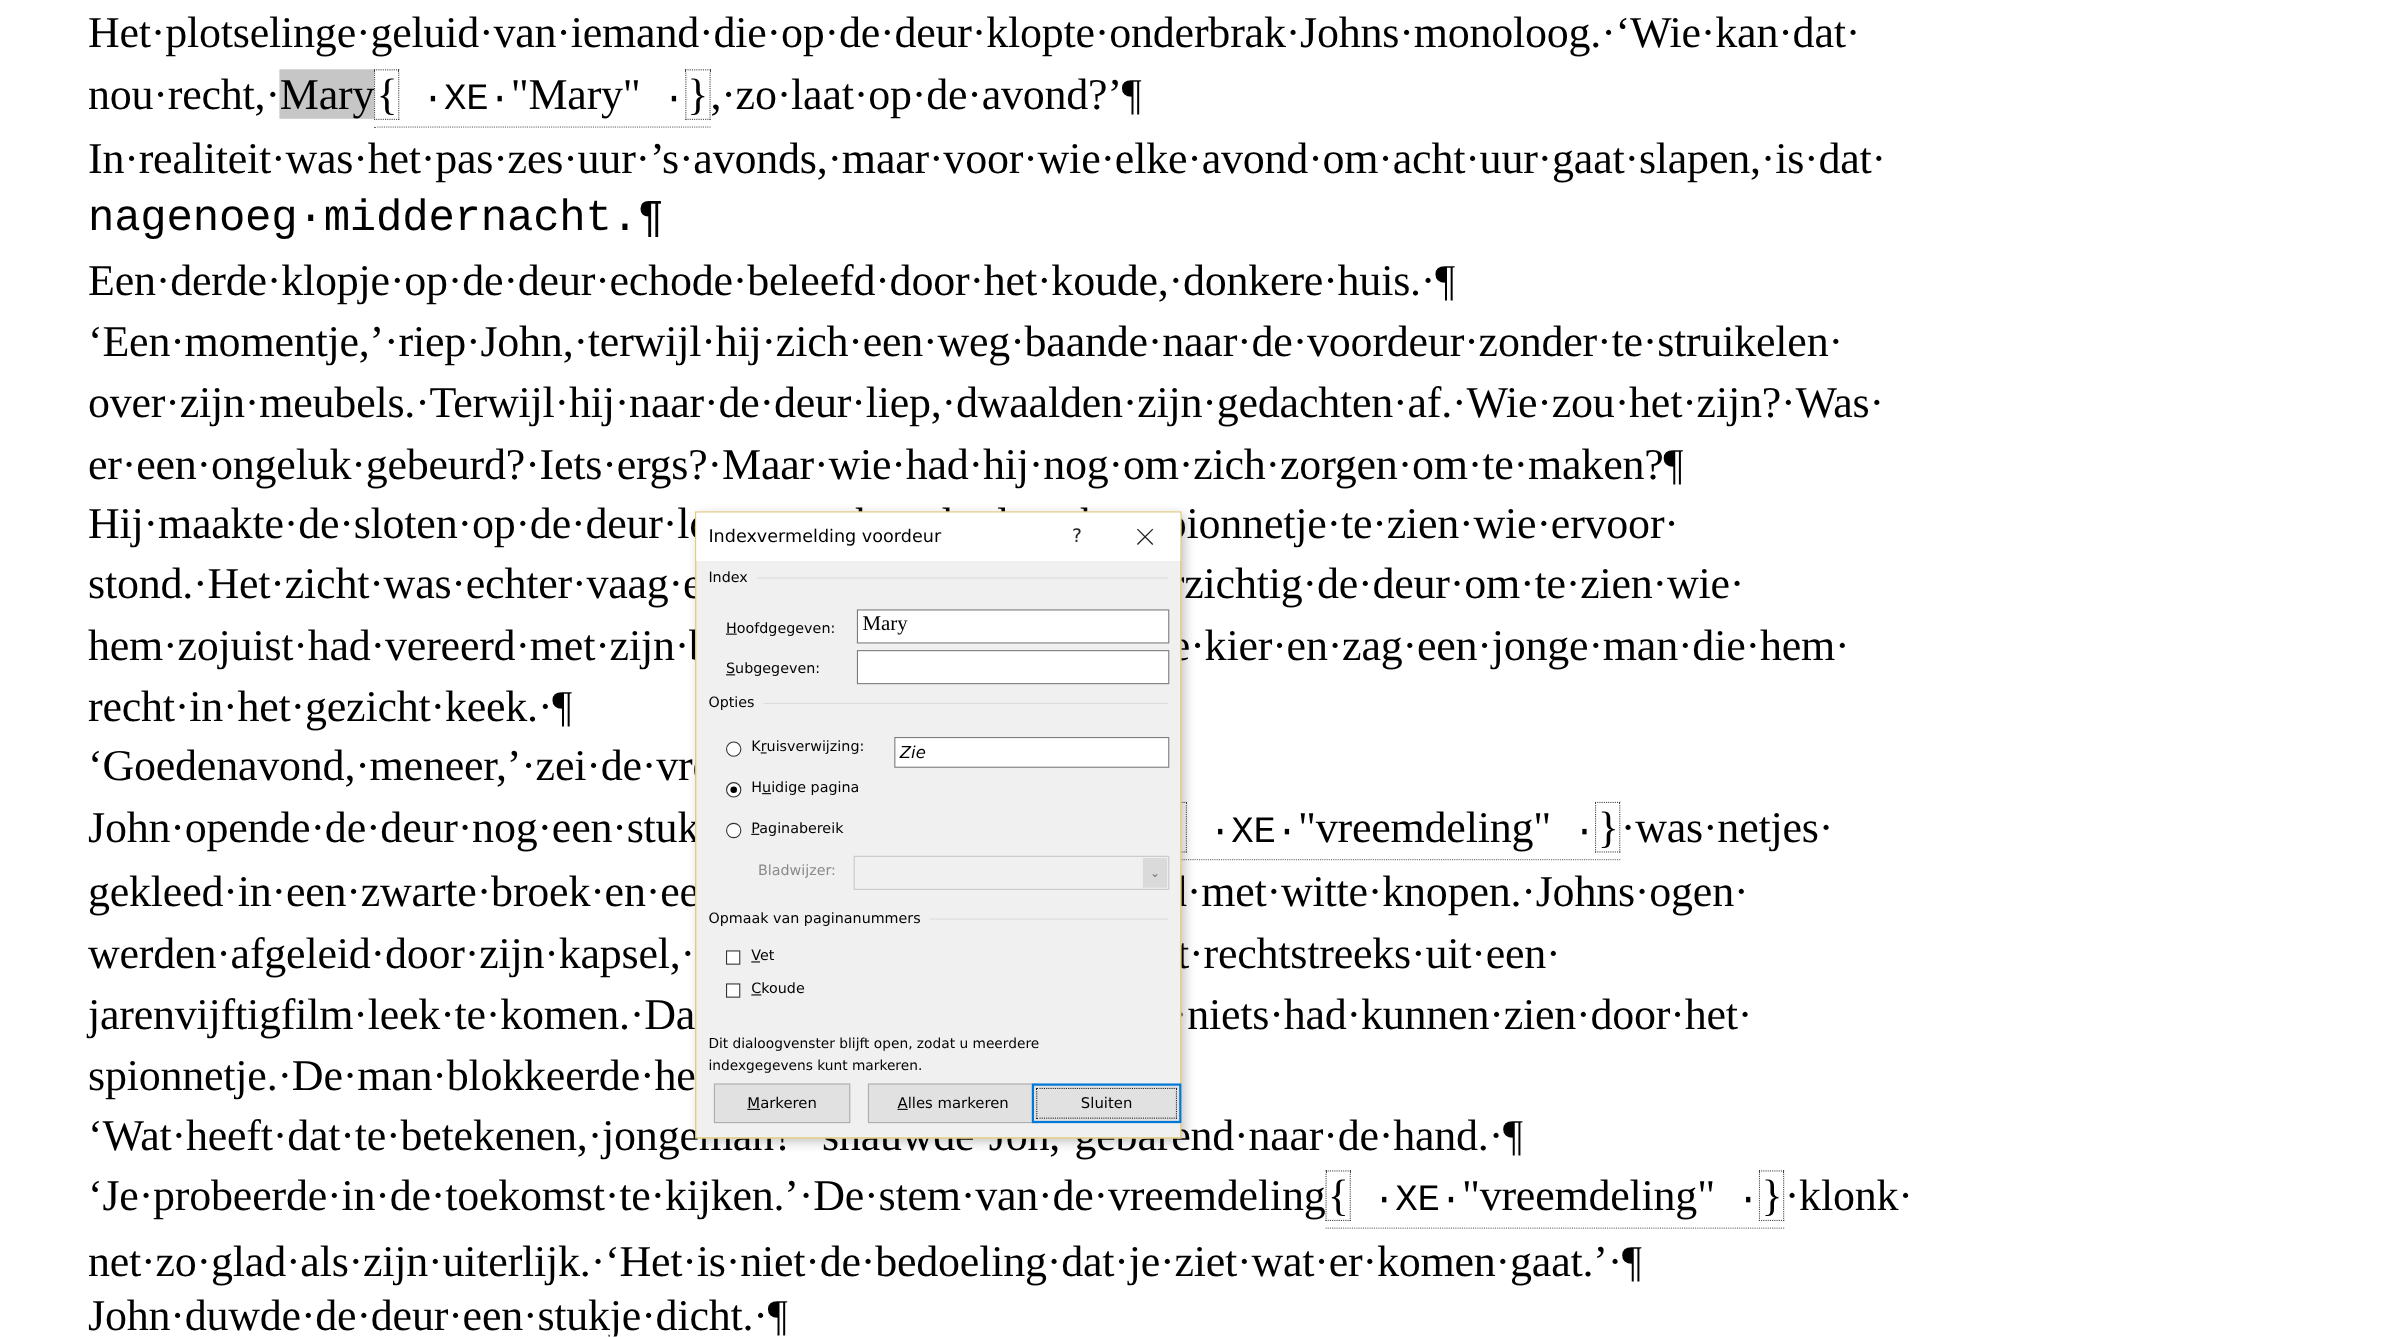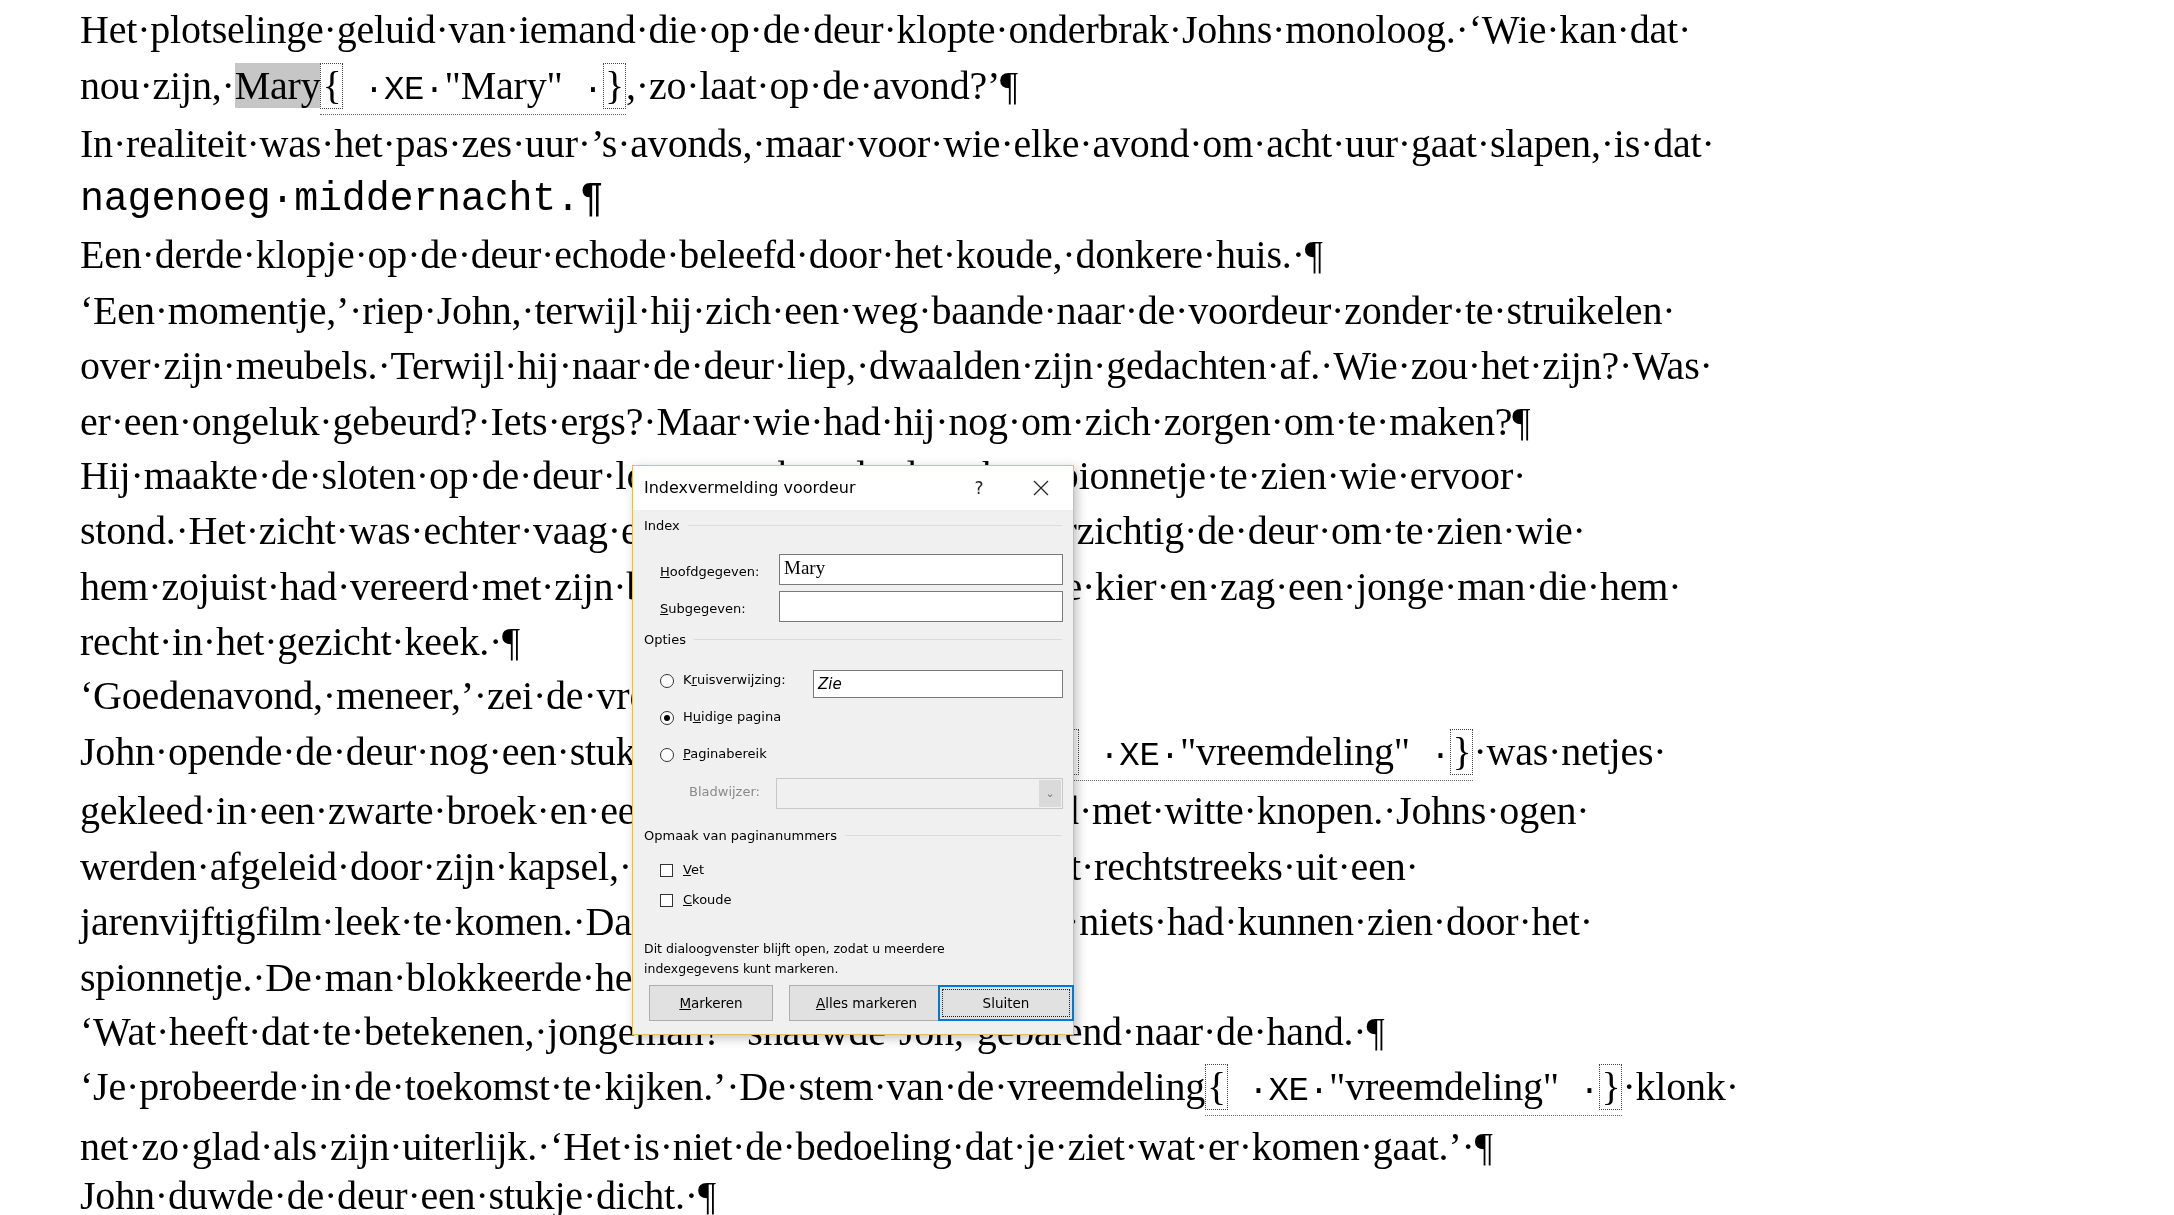--- a/index.html
+++ b/index.html
@@ -49,21 +49,21 @@
     box-sizing:border-box; font-size:13.5px; text-align:center; line-height:34px;
   }
   .btn.default { border:2px solid #0078d7; line-height:32px; }
   .btn.default .focus { position:absolute; left:2px; top:2px; right:2px; bottom:2px; border:1px dotted #222; }
 </style>
 </head>
 <body>
 
 <div class="doc" id="doc">
     <div class="line" style="top: 2px;"><span>Het·plotselinge·geluid·van·iemand·die·op·de·deur·klopte·onderbrak·Johns·monoloog.·‘Wie·kan·dat·</span></div>
-    <div class="line" style="top: 58px;"><span>nou·zijn,·</span><span class="hl">Mary</span><span class="fld"><span class="brace">{</span><span class="mono"> ·XE·</span><span>"Mary"</span><span class="mono"> ·</span><span class="brace">}</span></span><span>,·zo·laat·op·de·avond?’¶</span></div>
+    <div class="line" style="top: 58px;"><span>nou·recht,·</span><span class="hl">Mary</span><span class="fld"><span class="brace">{</span><span class="mono"> ·XE·</span><span>"Mary"</span><span class="mono"> ·</span><span class="brace">}</span></span><span>,·zo·laat·op·de·avond?’¶</span></div>
     <div class="line" style="top: 116px;"><span>In·realiteit·was·het·pas·zes·uur·’s·avonds,·maar·voor·wie·elke·avond·om·acht·uur·gaat·slapen,·is·dat·</span></div>
     <div class="line" style="top: 172px; font-family: Liberation Mono, monospace;"><span>nagenoeg·middernacht.¶</span></div>
     <div class="line" style="top: 227px;"><span>Een·derde·klopje·op·de·deur·echode·beleefd·door·het·koude,·donkere·huis.·¶</span></div>
     <div class="line" style="top: 283px;"><span>‘Een·momentje,’·riep·John,·terwijl·hij·zich·een·weg·baande·naar·de·voordeur·zonder·te·struikelen·</span></div>
     <div class="line" style="top: 338px;"><span>over·zijn·meubels.·Terwijl·hij·naar·de·deur·liep,·dwaalden·zijn·gedachten·af.·Wie·zou·het·zijn?·Was·</span></div>
     <div class="line" style="top: 394px;"><span>er·een·ongeluk·gebeurd?·Iets·ergs?·Maar·wie·had·hij·nog·om·zich·zorgen·om·te·maken?¶</span></div>
     <div class="line" style="top: 448px;"><span>Hij·maakte·de·sloten·op·de·deur·los·en·probeerde·door·het·spionnetje·te·zien·wie·ervoor·</span></div>
     <div class="line" style="top: 503px;"><span>stond.·Het·zicht·was·echter·vaag·en·wazig.·John·opende·voorzichtig·de·deur·om·te·zien·wie·</span></div>
     <div class="line" style="top: 559px;"><span>hem·zojuist·had·vereerd·met·zijn·bezoek.·Hij·gluurde·door·de·kier·en·zag·een·jonge·man·die·hem·</span></div>
     <div class="line" style="top: 614px;"><span>recht·in·het·gezicht·keek.·¶</span></div>

